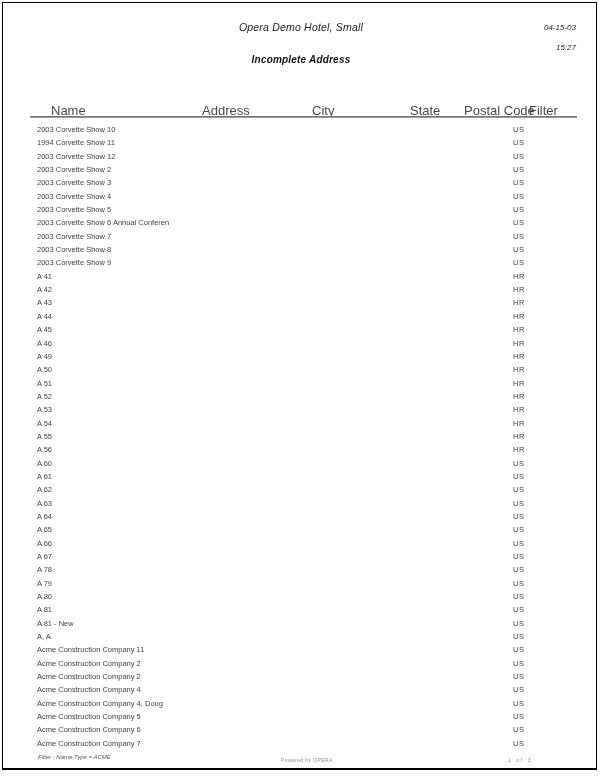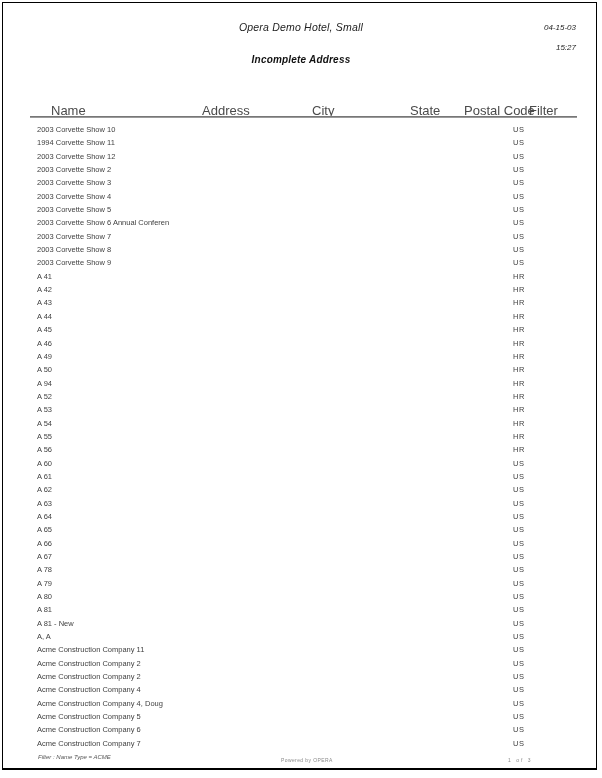--- a/index.html
+++ b/index.html
@@ -299,21 +299,21 @@
       </div>
       <div class="table-row">
         <span class="cell-name">A 50</span>
         <span class="cell-address"></span>
         <span class="cell-city"></span>
         <span class="cell-state"></span>
         <span class="cell-postal"></span>
         <span class="cell-country">HR</span>
       </div>
       <div class="table-row">
-        <span class="cell-name">A 94</span>
+        <span class="cell-name">A 51</span>
         <span class="cell-address"></span>
         <span class="cell-city"></span>
         <span class="cell-state"></span>
         <span class="cell-postal"></span>
         <span class="cell-country">HR</span>
       </div>
       <div class="table-row">
         <span class="cell-name">A 52</span>
         <span class="cell-address"></span>
         <span class="cell-city"></span>

